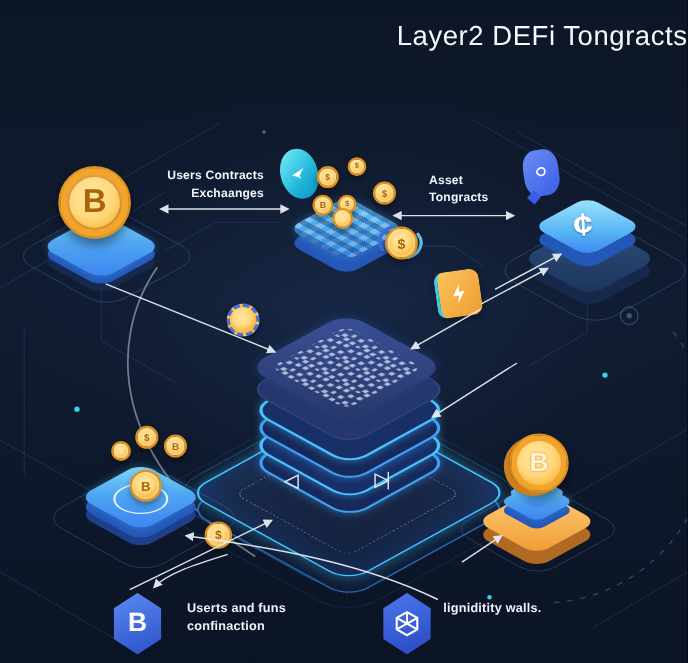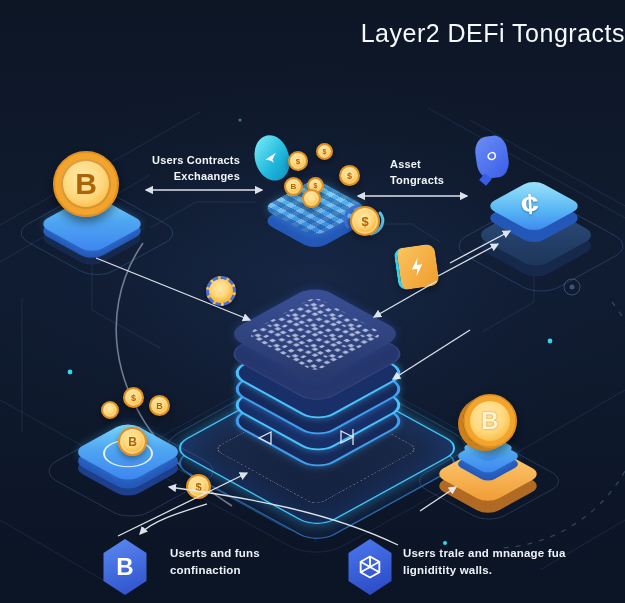--- a/index.html
+++ b/index.html
@@ -241,21 +241,20 @@
     <div>Userts and funs</div>
     <div>confinaction</div>
   </div>
   <div class="hex" style="left:345px;top:539px;width:50px;height:56px;background:linear-gradient(160deg,#4d79f0,#2746c0);">
     <svg width="28" height="28" viewBox="0 0 24 24" fill="none" stroke="#fff" stroke-width="1.6">
       <path d="M12 3l8 4.5v9L12 21l-8-4.5v-9z"></path>
         <path d="M12 3v9m0 0l8 4.5M12 12L4 16.5M4 7.5l8 4.5 8-4.5"></path>
     </svg>
   </div>
   <div class="ftxt" style="left:403px;top:545px;">
-    <div>Users trale and mnanage fua</div>
     <div>ligniditity walls.</div>
   </div>
 
   <svg class="layer" width="625" height="603" viewBox="0 0 625 603">
     <defs>
       <marker id="ah" viewBox="0 0 10 10" refX="8.5" refY="5" markerWidth="6.5" markerHeight="6.5" orient="auto-start-reverse">
         <path d="M0 0 L10 5 L0 10 z" fill="#e8edf4"></path>
       </marker>
     </defs>
     <g stroke="#e8edf4" stroke-width="1.3" fill="none" opacity=".95">

